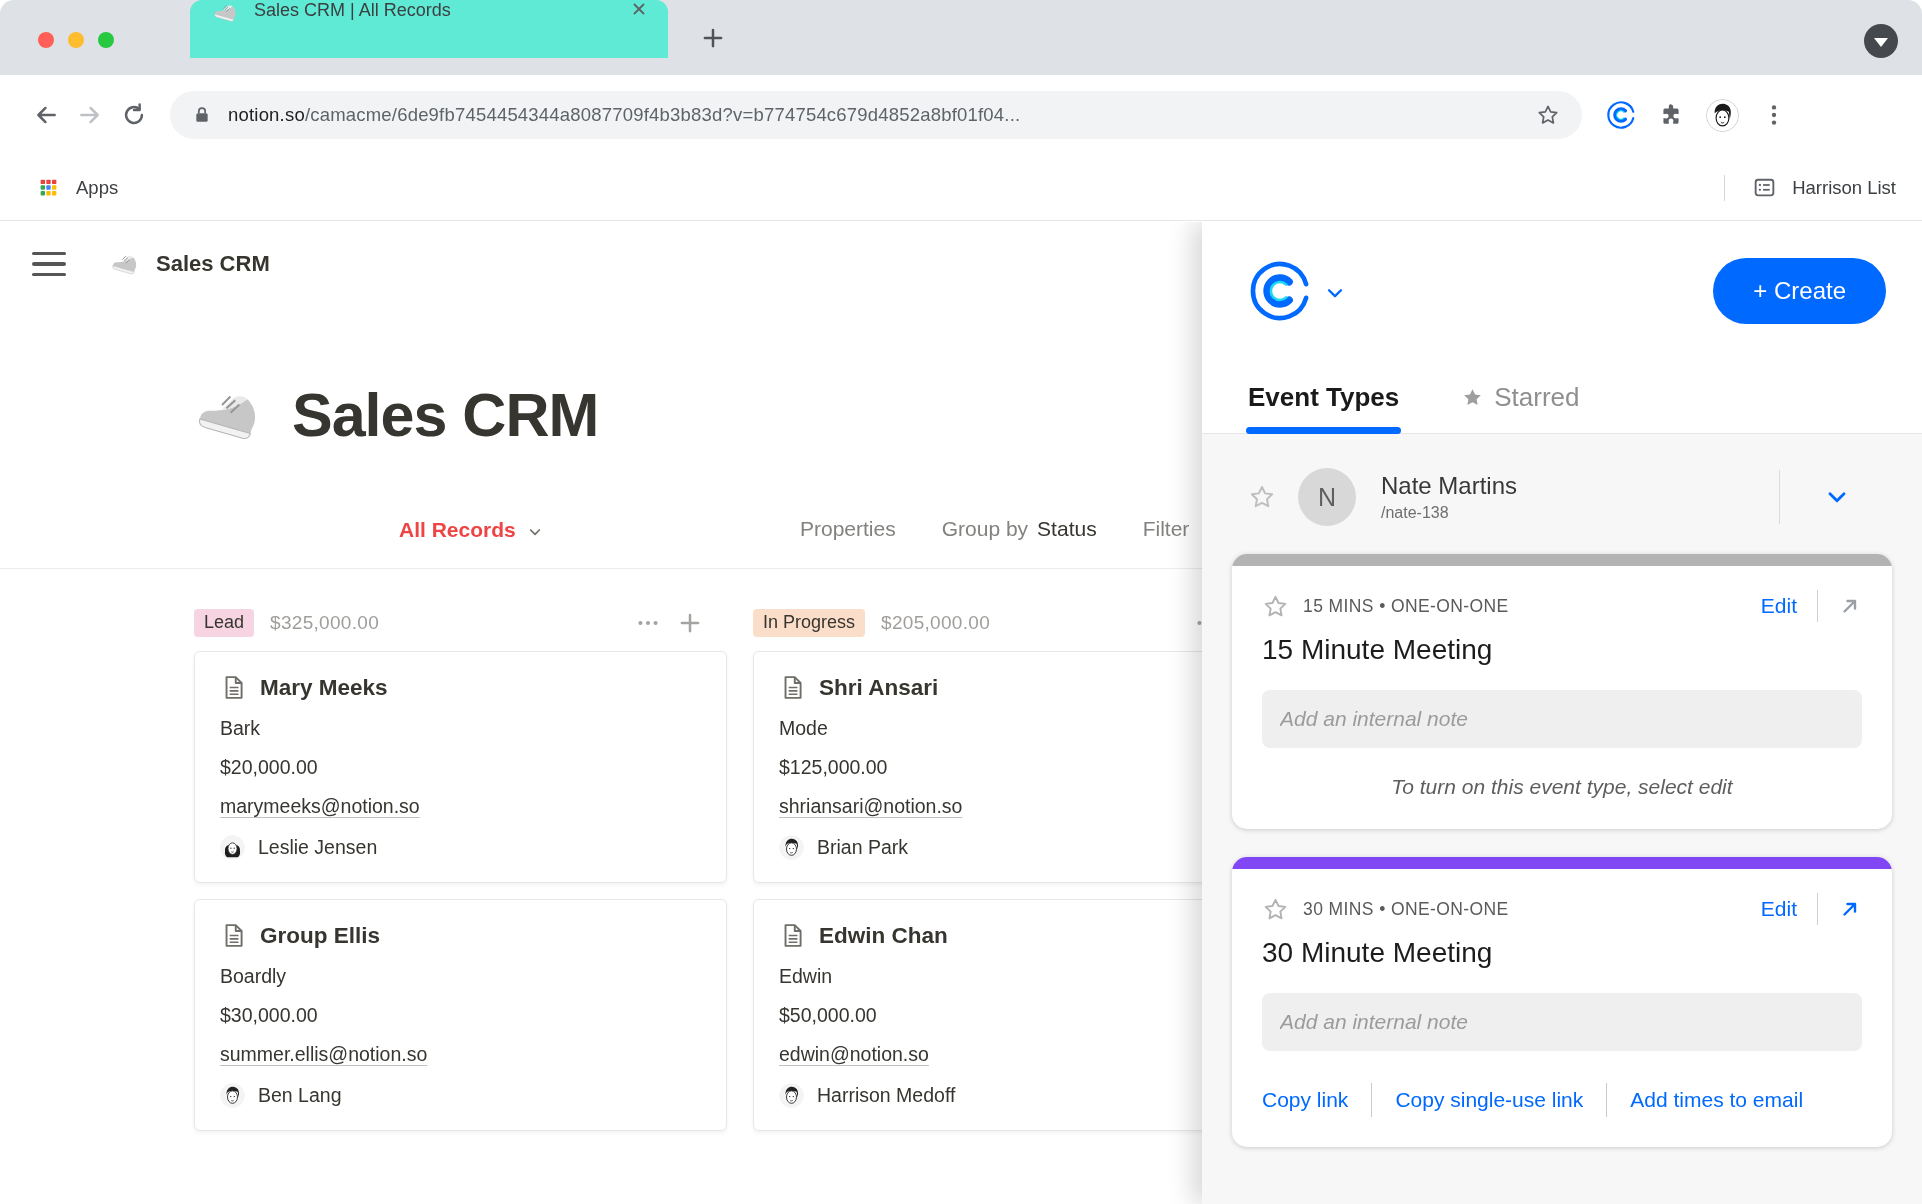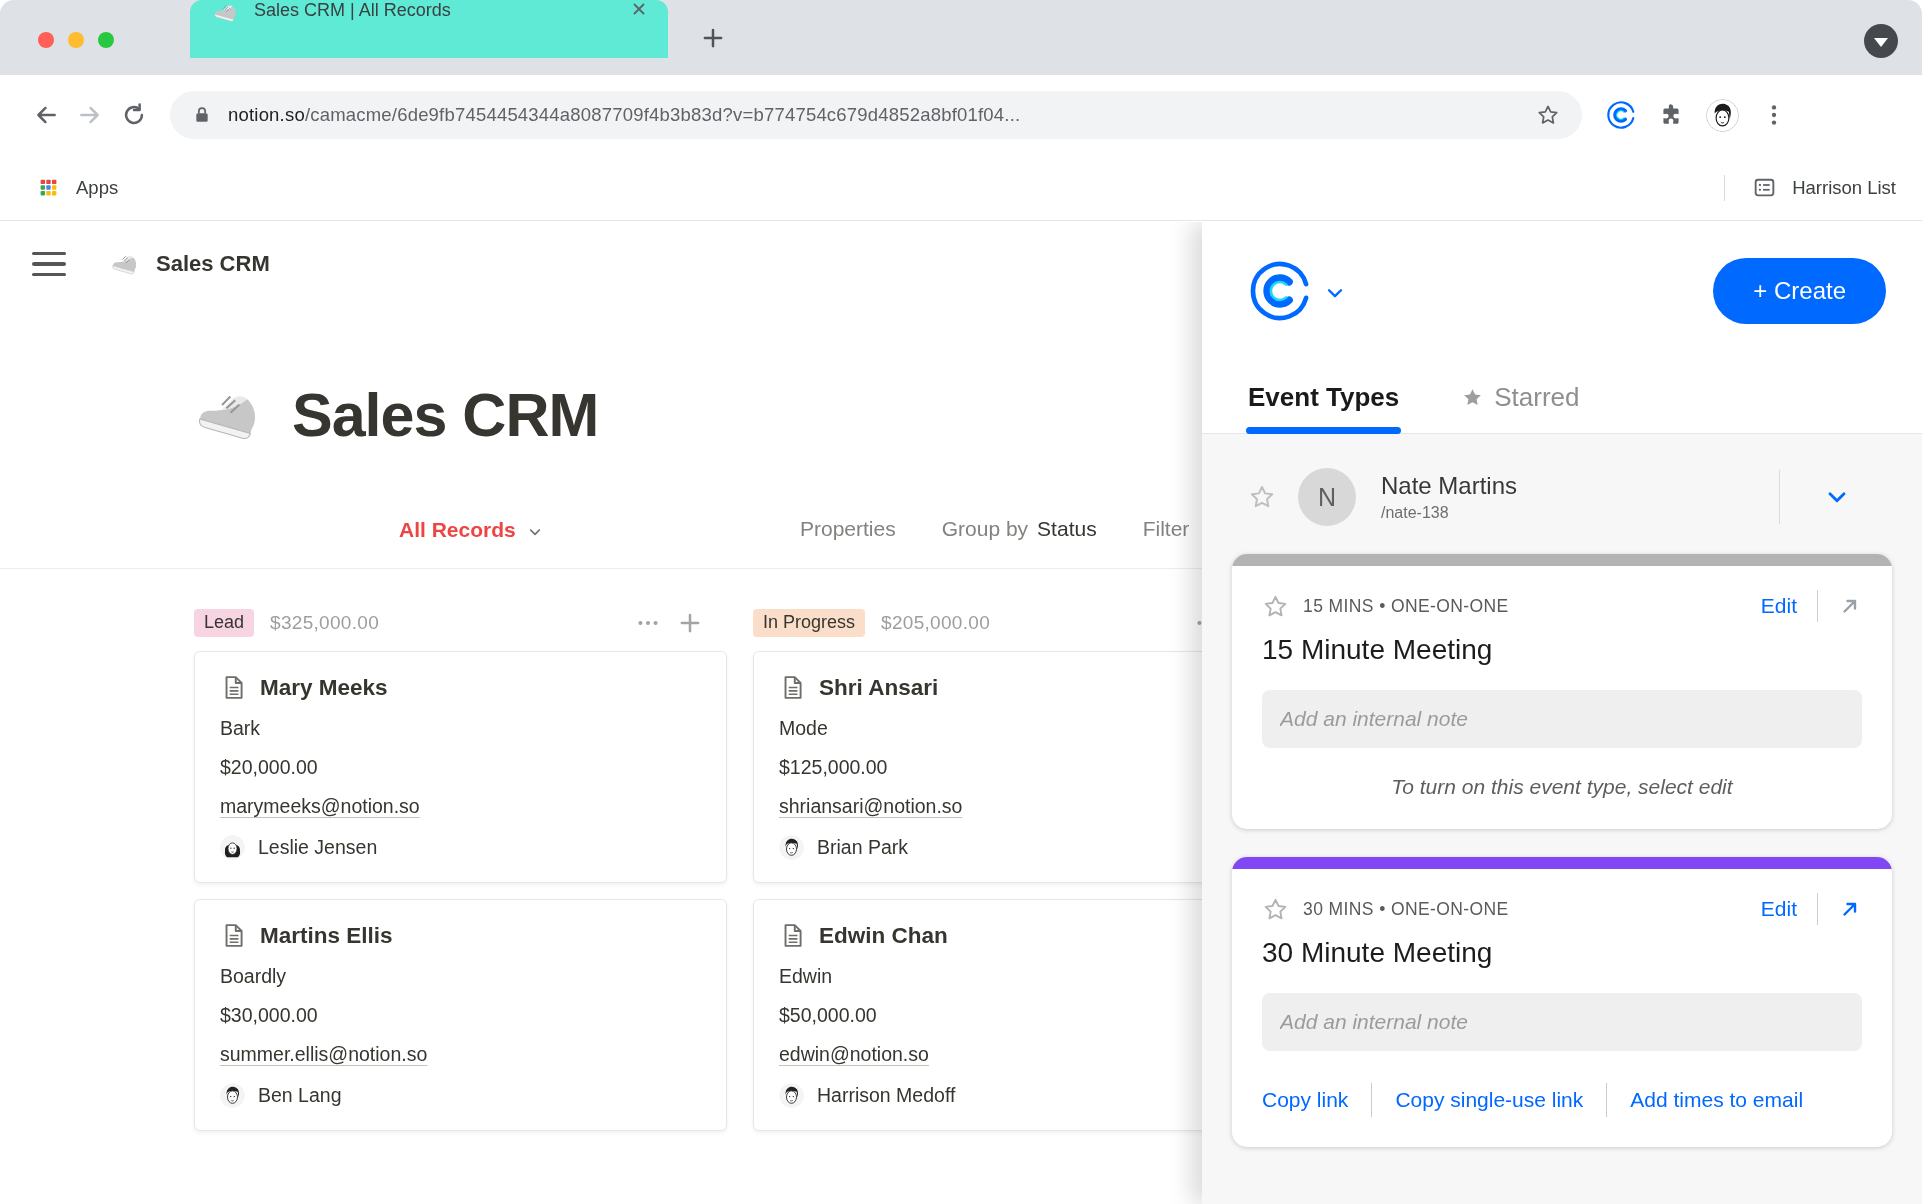--- a/index.html
+++ b/index.html
@@ -396,21 +396,21 @@
                     <use href="#i-woman"></use>
                   </svg>
                   <span>Leslie Jensen</span>
                 </div>
             </div>
             <div class="kcard">
               <div class="kcard-title">
                   <svg>
                     <use href="#i-doc"></use>
                   </svg>
-                  <span class="kname">Martins Ellis</span>
+                  <span class="kname">Group Ellis</span>
                 </div>
               <div class="kline">Boardly</div>
               <div class="kline">$30,000.00</div>
               <div class="kline kemail">summer.ellis@notion.so</div>
               <div class="kowner">
                   <svg viewBox="0 0 32 32">
                     <use href="#i-man"></use>
                   </svg>
                   <span>Ben Lang</span>
                 </div>

